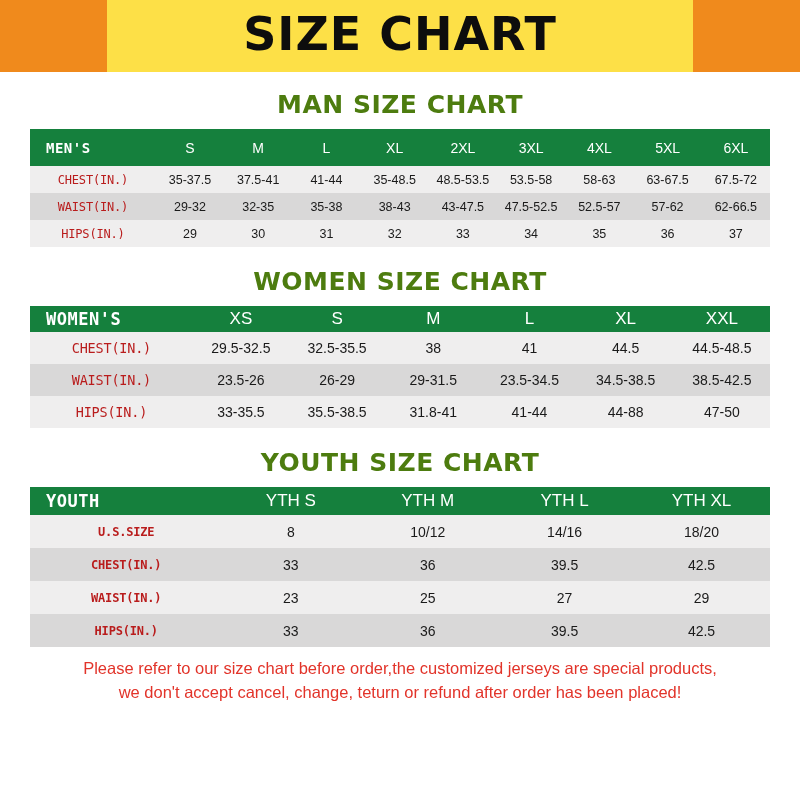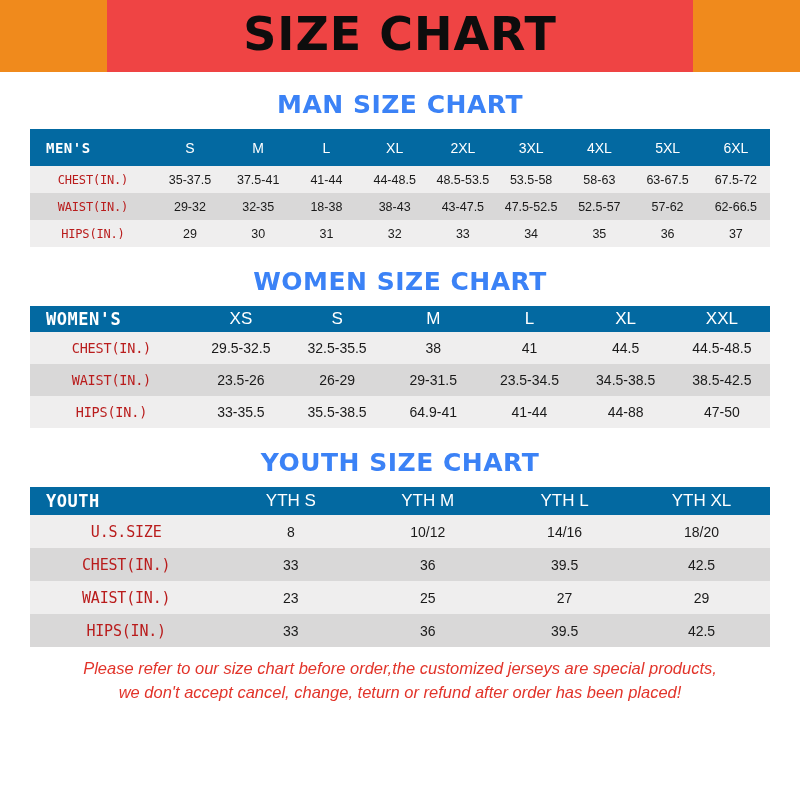--- a/index.html
+++ b/index.html
@@ -24,21 +24,21 @@
   
   .banner {
     height: 72px;
     background: #f08a1c;
     display: flex;
     align-items: center;
     justify-content: center;
     position: relative;
   }
   .banner-inner {
-    background: #ef4444;
+    background: #fde047;
     height: 72px;
     width: 586px;
     display: flex;
     align-items: center;
     justify-content: center;
   }
   .banner-title {
     font-family: "DejaVu Sans", sans-serif;
     font-weight: bold;
     font-size: 46px;
@@ -47,21 +47,21 @@
     line-height: 1;
     padding-bottom: 4px;
   }
 
   
   .section-title {
     text-align: center;
     font-family: "DejaVu Sans", sans-serif;
     font-weight: bold;
     font-size: 25px;
-    color: #3b82f6;
+    color: #4d7c0f;
     letter-spacing: 0.5px;
   }
 
   .section {
     padding: 0 30px;
   }
 
   
   table {
     width: 100%;
@@ -72,21 +72,21 @@
     text-align: center;
     font-size: 13px;
     font-family: "Liberation Sans", sans-serif;
     color: #1a1a1a;
     font-weight: normal;
     padding: 0;
     height: 27px;
     vertical-align: middle;
   }
   thead th {
-    background: #0369a1;
+    background: #15803d;
     color: #ffffff;
     font-size: 15px;
     height: 37px;
   }
   thead th.corner {
     text-align: left;
     padding-left: 16px;
     font-family: "DejaVu Sans Mono", monospace;
     font-weight: bold;
     font-size: 16px;
@@ -109,31 +109,30 @@
   #women-table td, #women-table th { font-size: 14px; }
   #women-table thead th { font-size: 17px; }
   #women-table tbody td, #women-table tbody th { height: 32px; }
   #women-table tbody td.rowlabel { font-size: 13.5px; }
   #women-table thead th { height: 26px; }
 
   #youth-table td, #youth-table th { font-size: 14px; }
   #youth-table thead th { font-size: 17px; }
   #youth-table tbody td { height: 33px; }
   #youth-table thead th { height: 28px; }
-  #youth-table tbody td.rowlabel { font-size: 15px; }
+  #youth-table tbody td.rowlabel { font-size: 12px; font-weight: bold; }
 
   
   .footer {
     padding: 10px 24px 0 24px;
     text-align: center;
     color: #e2342a;
     font-size: 16.5px;
     line-height: 1.45;
     font-family: "Liberation Sans", sans-serif;
-    font-style: italic;
   }
   .footer div { white-space: nowrap; }
 
   .sp-1 { height: 18px; }
   .sp-2 { height: 10px; }
   .sp-3 { height: 20px; }
 </style>
 </head>
 <body>
 
@@ -176,32 +175,32 @@
           <th>5XL</th>
           <th>6XL</th>
         </tr>
       </thead>
       <tbody>
         <tr class="light">
           <td class="rowlabel">CHEST(IN.)</td>
           <td>35-37.5</td>
           <td>37.5-41</td>
           <td>41-44</td>
-          <td>44-48.5</td>
+          <td>35-48.5</td>
           <td>48.5-53.5</td>
           <td>53.5-58</td>
           <td>58-63</td>
           <td>63-67.5</td>
           <td>67.5-72</td>
         </tr>
         <tr class="dark">
           <td class="rowlabel">WAIST(IN.)</td>
           <td>29-32</td>
           <td>32-35</td>
-          <td>18-38</td>
+          <td>35-38</td>
           <td>38-43</td>
           <td>43-47.5</td>
           <td>47.5-52.5</td>
           <td>52.5-57</td>
           <td>57-62</td>
           <td>62-66.5</td>
         </tr>
         <tr class="light">
           <td class="rowlabel">HIPS(IN.)</td>
           <td>29</td>
@@ -260,21 +259,21 @@
           <td>26-29</td>
           <td>29-31.5</td>
           <td>23.5-34.5</td>
           <td>34.5-38.5</td>
           <td>38.5-42.5</td>
         </tr>
         <tr class="light">
           <td class="rowlabel">HIPS(IN.)</td>
           <td>33-35.5</td>
           <td>35.5-38.5</td>
-          <td>64.9-41</td>
+          <td>31.8-41</td>
           <td>41-44</td>
           <td>44-88</td>
           <td>47-50</td>
         </tr>
       </tbody>
     </table>
   </div>
 
   <div class="sp-3"></div>
 

